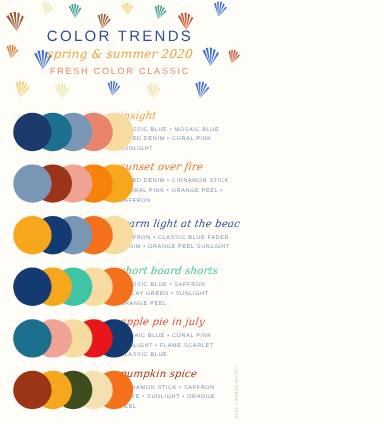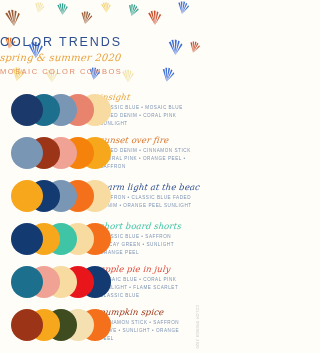--- a/index.html
+++ b/index.html
@@ -27,21 +27,22 @@
   }
   .fan{
     position:absolute;
     transform-origin:50% 100%;
   }
   .fan svg{display:block;}
 
   .header-text{
     position:absolute;
     left:0;right:0;
-    top:36px;
+    top:24px;
+    text-align:center;
     z-index:5;
   }
   .title-main{
     font-family:"Liberation Sans",sans-serif;
     font-size:12.5px;
     letter-spacing:1.9px;
     color:#2e4f8f;
     font-weight:400;
     line-height:1;
     white-space:nowrap;
@@ -342,21 +343,21 @@
             <path d="M10 18 L10.6 1.6 L12.6 2.2 Z"></path>
             <path d="M10 18 L14 3 L15.6 4.2 Z"></path>
             <path d="M10 18 L17 6 L18.2 7.6 Z"></path>
       </g>
         </svg>
     </div>
 
     <div class="header-text">
       <div class="title-main">COLOR TRENDS</div>
       <div class="title-script">spring &amp; summer 2020</div>
-      <div class="title-sub">MOSAIC COLOR COMBOS</div>
+      <div class="title-sub">FRESH COLOR CLASSIC</div>
     </div>
   </div>
 
   <div class="rows">
 
     <div class="row">
       <div class="swatches">
         <div class="swatch s0" style="background-color: rgb(27, 58, 107);"></div>
         <div class="swatch s1" style="background-color: rgb(29, 111, 142);"></div>
         <div class="swatch s2" style="background-color: rgb(122, 150, 181);"></div>

